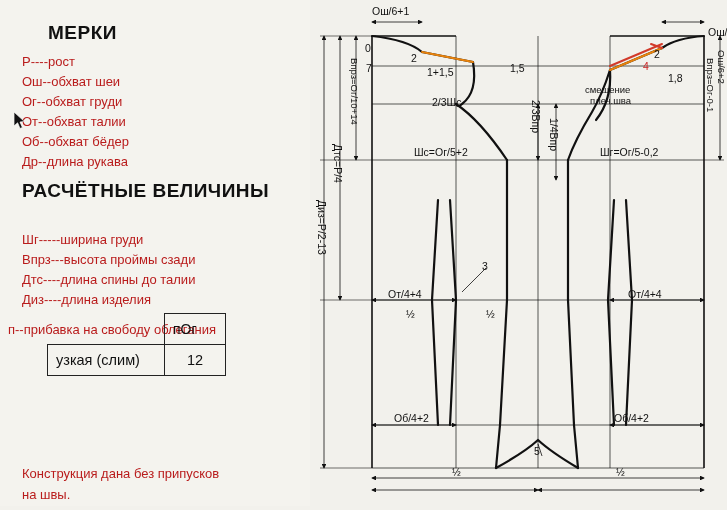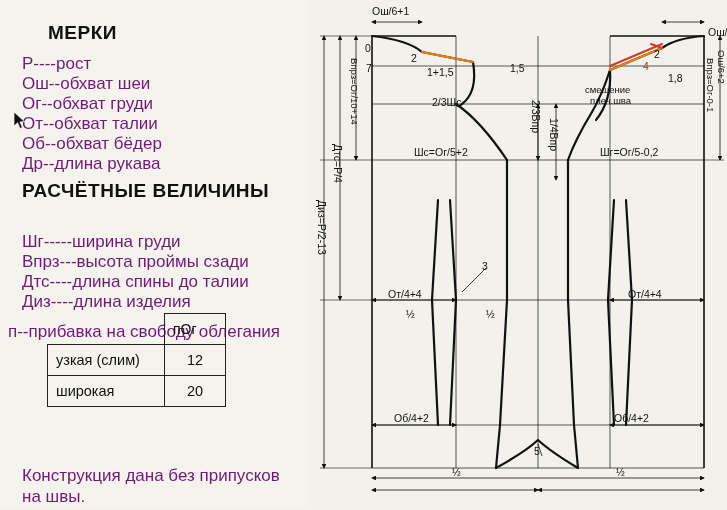--- a/index.html
+++ b/index.html
@@ -15,21 +15,21 @@
   
   .left{
     position:absolute;left:0;top:0;width:310px;height:506px;
     background:#f4f3ee;
   }
   .h1{
     position:absolute;font-weight:bold;font-size:19px;color:#111;
     letter-spacing:.5px;
   }
   .txt{
-    position:absolute;font-size:17px;color:#701a75;white-space:nowrap;
+    position:absolute;font-size:13px;color:#b91c1c;white-space:nowrap;
   }
 
   
   .tbl{
     position:absolute;left:47px;top:313px;
     border-collapse:collapse;
     font-size:14.5px;color:#111;
   }
   .tbl td{
     border:1px solid #222;
@@ -80,24 +80,20 @@
 
     <table class="tbl">
       <tbody>
           <tr>
         <td class="blank c1"></td>
         <td class="hdr c2">пОг</td>
       </tr>
       <tr>
         <td class="c1">узкая (слим)</td>
         <td class="c2">12</td>
-      </tr>
-      <tr>
-        <td class="c1">широкая</td>
-        <td class="c2">20</td>
       </tr>
     </tbody>
       </table>
 
     <div class="txt" style="left:22px;top:466px;">Конструкция дана без припусков</div>
     <div class="txt" style="left:22px;top:487px;">на швы.</div>
 
     <svg class="cursor" style="left:14px;top:112px;" viewBox="0 0 12 18">
       <polygon points="0,0 0,14 3.6,10.8 6,16.5 8.4,15.4 6,10 10.5,9.6" fill="#111" stroke="#fff" stroke-width="0.7"></polygon>
     </svg>

